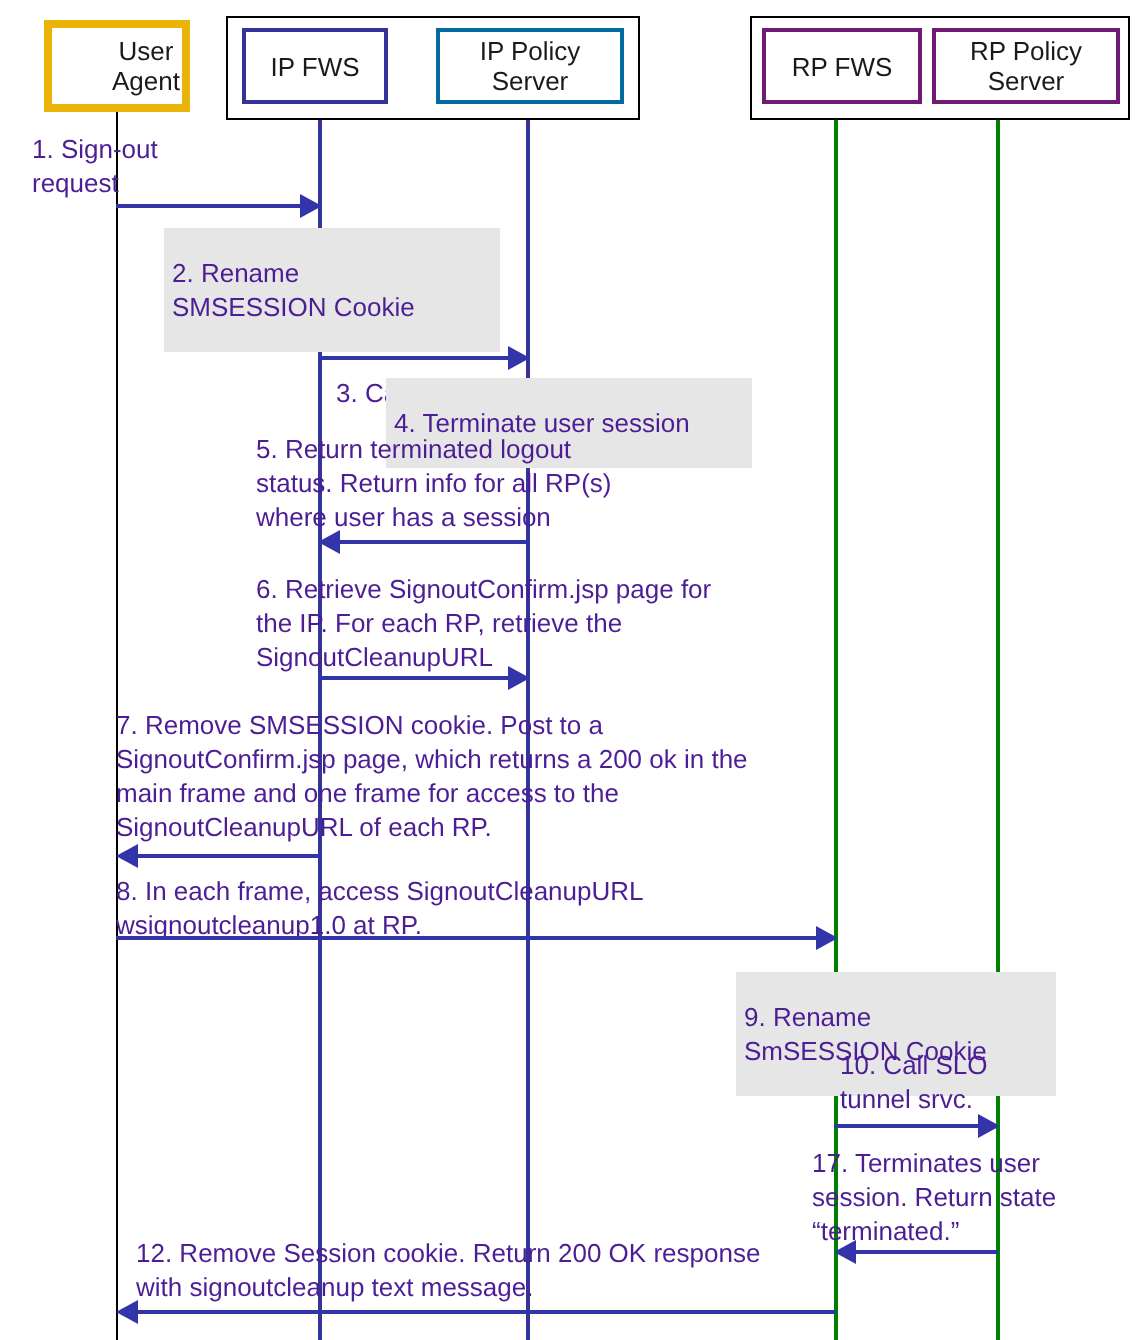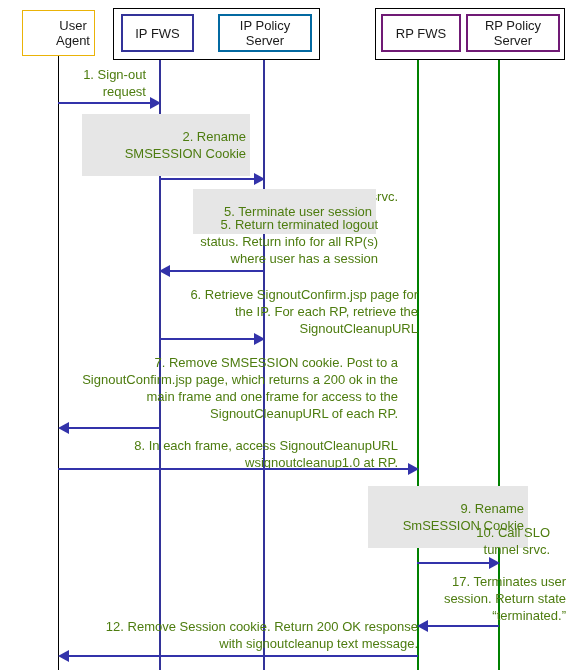--- a/index.html
+++ b/index.html
@@ -10,39 +10,39 @@
     color:#1a1a1a;
     overflow:hidden;
   }
   #diagram{position:relative;width:570px;height:670px;}
 
   
   .group-box{position:absolute;border:1px solid #000000;background:#ffffff;box-sizing:border-box;}
   .actor-box{position:absolute;box-sizing:border-box;background:#ffffff;
              display:flex;align-items:center;justify-content:center;text-align:center;
              font-size:13px;line-height:15px;}
-  .actor-box.plain{border:1px solid #eab308;padding-left:29px;}
+  .actor-box.plain{border:4px solid #eab308;padding-left:29px;}
   .actor-box.ip{border:2px solid #333399;}
   .actor-box.ip-light{border:2px solid #0369a1;}
   .actor-box.rp{border:2px solid #701a75;}
 
   
   .lifeline{position:absolute;width:1px;}
   .lifeline.black{background:#000000;}
   .lifeline.ip{background:#333399;width:2px;}
   .lifeline.rp{background:#008000;width:2px;}
 
   
   .msg{position:absolute;height:2px;background:#3333aa;}
   .arrowhead{position:absolute;width:0;height:0;}
   .arrowhead.right{border-top:6px solid transparent;border-bottom:6px solid transparent;border-left:11px solid #3333aa;}
   .arrowhead.left{border-top:6px solid transparent;border-bottom:6px solid transparent;border-right:11px solid #3333aa;}
 
   
-  .label{position:absolute;font-size:13px;line-height:17px;color:#4d7c0f;white-space:pre-line;text-align:right;}
+  .label{position:absolute;font-size:13px;line-height:17px;color:#4c1d95;white-space:pre-line;}
   .label.hl{background:#e6e6e6;padding:14px 4px;}
 </style>
 </head>
 <body>
 
 <div id="diagram">
 
   <div class="lifeline black" style="left:58px; top:55px;  height:615px;"></div>
   <div class="lifeline ip" style="left:159px;top:60px;  height:610px;"></div>
   <div class="lifeline ip" style="left:263px;top:60px;  height:610px;"></div>
@@ -77,21 +77,21 @@
   <div class="msg" style="left:58px;top:102px;width:92px;"></div>
   <div class="arrowhead right" style="left:150px;top:97px;"></div>
 
   <div class="label hl" style="left:82px;top:114px;width:160px;">2. Rename
     SMSESSION Cookie</div>
 
   <div class="label" style="left:168px;top:157px;width:230px;margin-top:31px;">3. Call SLO tunnel srvc.</div>
   <div class="msg" style="left:159px;top:178px;width:95px;"></div>
   <div class="arrowhead right" style="left:254px;top:173px;"></div>
 
-  <div class="label hl" style="left:193px;top:189px;width:175px;">5. Terminate user session</div>
+  <div class="label hl" style="left:193px;top:189px;width:175px;">4. Terminate user session</div>
 
   <div class="label" style="left:128px;top:216px;width:250px;">5. Return terminated logout
     status. Return info for all RP(s)
     where user has a session</div>
   <div class="msg" style="left:170px;top:270px;width:94px;"></div>
   <div class="arrowhead left" style="left:159px;top:265px;"></div>
 
   <div class="label" style="left:128px;top:286px;width:290px;">6. Retrieve SignoutConfirm.jsp page for
     the IP. For each RP, retrieve the
     SignoutCleanupURL</div>

